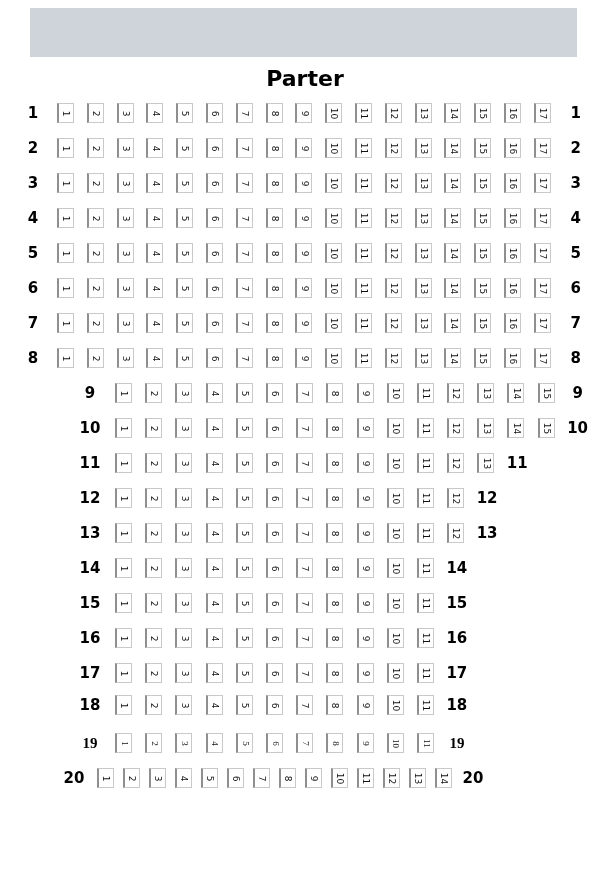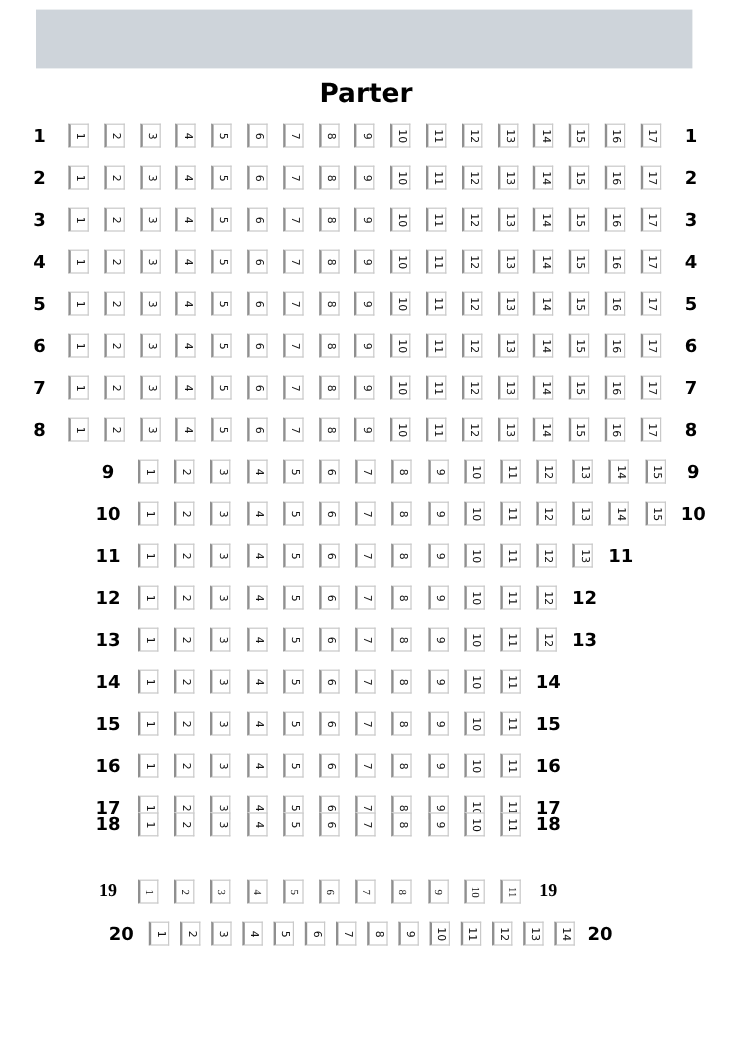--- a/index.html
+++ b/index.html
@@ -26,21 +26,21 @@
   .type-a { padding-left:18px; }
   .type-a .seats { gap:12.8px; }
   .type-a .row-label.left  { margin-right:9px; }
   .type-a .row-label.right { margin-left:10px; }
   
   .type-b { padding-left:75px; }
   .type-b .seats { gap:13.2px; }
   .type-b .row-label.left  { margin-right:10px; }
   .type-b .row-label.right { margin-left:8px; }
   
-  .type-c { padding-left:86px; }
+  .type-c { padding-left:59px; }
   .type-c .seats { gap:9px; }
   .type-c .row-label.left  { margin-right:8px; }
   .type-c .row-label.right { margin-left:6px; }
   .seat {
     box-sizing:border-box; width:17px; height:20px; background:#fff;
     border:1px solid #c9c9c9; border-left:2px solid #8f8f8f;
     display:flex; align-items:center; justify-content:center; cursor:pointer;
   }
   .seat-num {
     display:inline-block; transform:rotate(90deg);
@@ -907,21 +907,21 @@
           <div class="seat">
             <span class="seat-num">10</span>
           </div>
           <div class="seat">
             <span class="seat-num">11</span>
           </div>
         </div>
     <span class="row-label right">17</span>
   </div>
 
-  <div class="row type-b" style="top: 676px;">
+  <div class="row type-b" style="top: 694px;">
     <span class="row-label left">18</span>
     <div class="seats">
           <div class="seat">
             <span class="seat-num">1</span>
           </div>
           <div class="seat">
             <span class="seat-num">2</span>
           </div>
           <div class="seat">
             <span class="seat-num">3</span>

